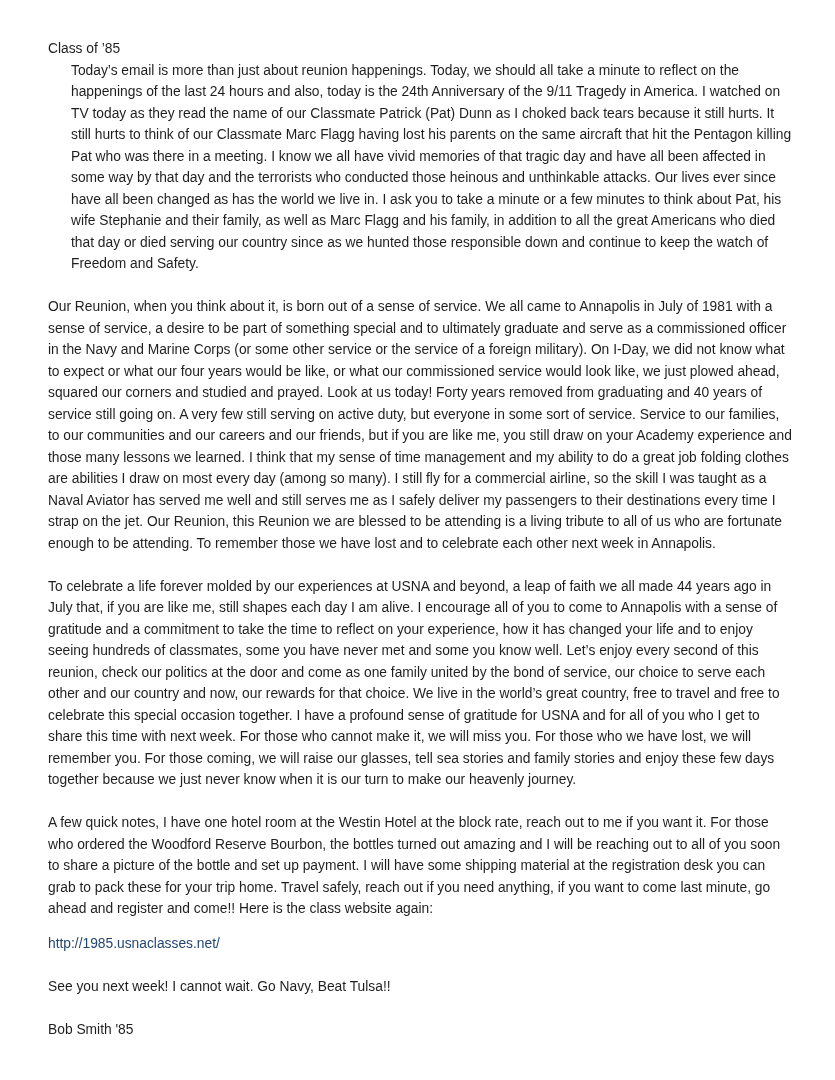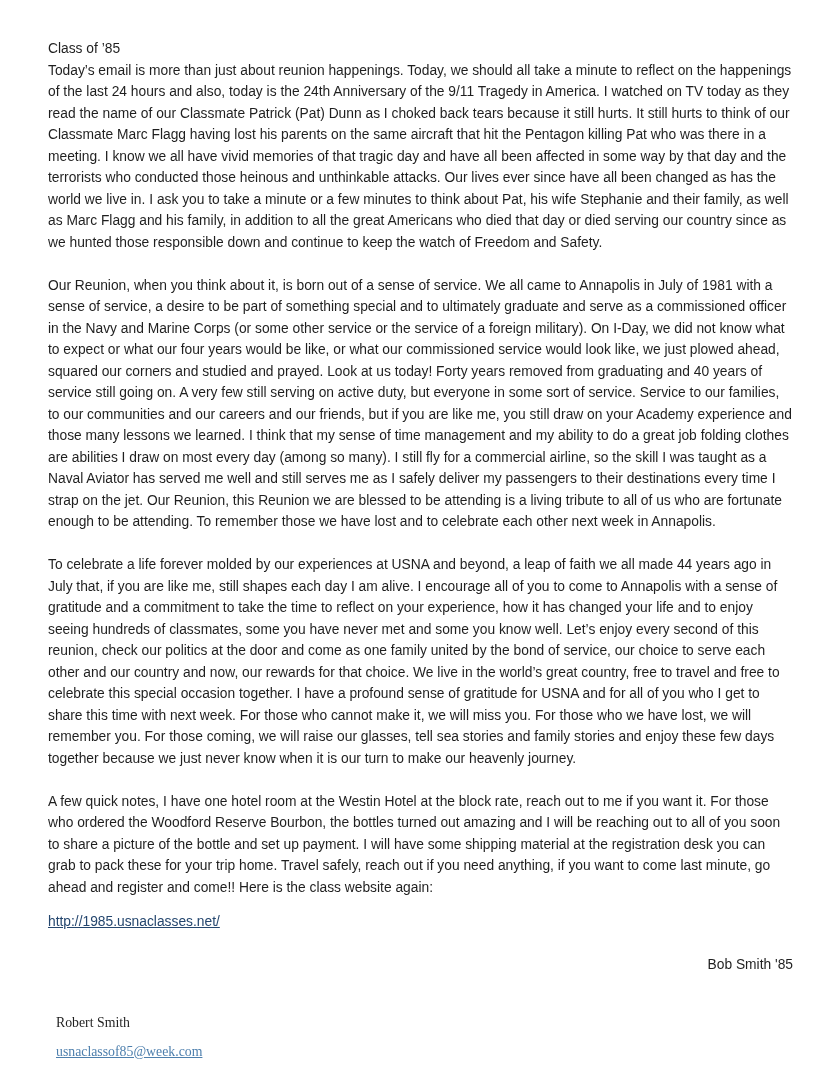--- a/index.html
+++ b/index.html
@@ -25,43 +25,42 @@
     width: 745px;
   }
   .heading {
     margin: 0;
   }
   p.para {
     margin: 0 0 21.5px 0;
   }
   p.para-first {
     margin-top: 0;
+    margin-left: 23px;
   }
   p.para-last-no-gap {
     margin-bottom: 13px;
   }
   .link-line {
     margin: 0 0 21.5px 0;
   }
   a.website-link {
     color: var(--website-link-color, #24466e);
-    text-decoration: underline;
     cursor: pointer;
   }
   a.email-link {
     color: var(--email-link-color, #4d7fad);
     text-decoration: underline;
     cursor: pointer;
   }
   .closing-line {
     margin: 0 0 21.5px 0;
   }
   .signature-line {
     margin: 0 0 21.5px 0;
-    text-align: right;
   }
   .contact-block {
     margin-top: 36px;
   }
   .contact-block div {
     margin: 8px;
     font-family: Liberation Serif, serif;
   }
 </style>
 </head>
@@ -77,20 +76,21 @@
     <p class="para">Our Reunion, when you think about it, is born out of a sense of service. We all came to Annapolis in July of 1981 with a sense of service, a desire to be part of something special and to ultimately graduate and serve as a commissioned officer in the Navy and Marine Corps (or some other service or the service of a foreign military). On I-Day, we did not know what to expect or what our four years would be like, or what our commissioned service would look like, we just plowed ahead, squared our corners and studied and prayed. Look at us today! Forty years removed from graduating and 40 years of service still going on. A very few still serving on active duty, but everyone in some sort of service. Service to our families, to our communities and our careers and our friends, but if you are like me, you still draw on your Academy experience and those many lessons we learned. I think that my sense of time management and my ability to do a great job folding clothes are abilities I draw on most every day (among so many). I still fly for a commercial airline, so the skill I was taught as a Naval Aviator has served me well and still serves me as I safely deliver my passengers to their destinations every time I strap on the jet. Our Reunion, this Reunion we are blessed to be attending is a living tribute to all of us who are fortunate enough to be attending. To remember those we have lost and to celebrate each other next week in Annapolis.</p>
 
     <p class="para">To celebrate a life forever molded by our experiences at USNA and beyond, a leap of faith we all made 44 years ago in July that, if you are like me, still shapes each day I am alive. I encourage all of you to come to Annapolis with a sense of gratitude and a commitment to take the time to reflect on your experience, how it has changed  your life and to enjoy seeing hundreds of classmates, some you have never met and some you know well. Let’s enjoy every second of this reunion, check our politics at the door and come as one family united by the bond of service, our choice to serve each other and our country and now, our rewards for that choice. We live in the world’s great country, free to travel and free to celebrate this special occasion together. I have a profound sense of gratitude for USNA and for all of you who I get to share this time with next week. For those who cannot make it, we will miss you. For those who we have lost, we will remember you. For those coming, we will raise our glasses, tell sea stories and family stories and enjoy these few days together because we just never know when it is our turn to make our heavenly journey.</p>
 
     <p class="para para-last-no-gap">A few quick notes, I have one hotel room at the Westin Hotel at the block rate, reach out to me if you want it. For those who ordered the Woodford Reserve Bourbon, the bottles turned out amazing and I will be reaching out to all of you soon to share a picture of the bottle and set up payment. I will have some shipping material at the registration desk you can grab to pack these for your trip home. Travel safely, reach out if you need anything, if you want to come last minute, go ahead and register and come!! Here is the class website again:</p>
 
     <div class="link-line">
       <a class="website-link">http://1985.usnaclasses.net/</a>
     </div>
 
+    <div class="closing-line">See you next week! I cannot wait. Go Navy, Beat Tulsa!!</div>
 
     <div class="signature-line">Bob Smith '85</div>
 
     <div class="contact-block">
       <div>Robert Smith</div>
       <div>
         <a class="email-link">usnaclassof85@week.com</a>
       </div>
 
     </div>

